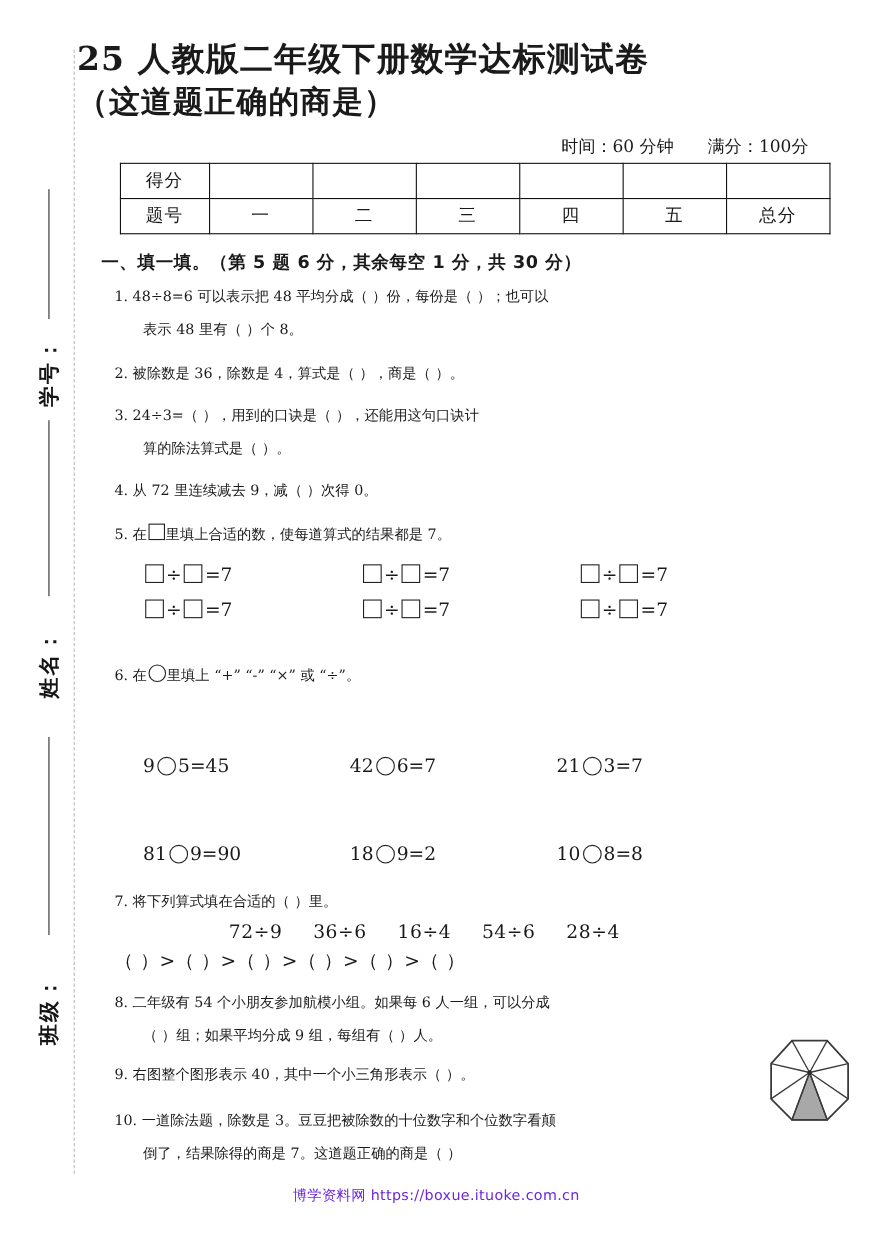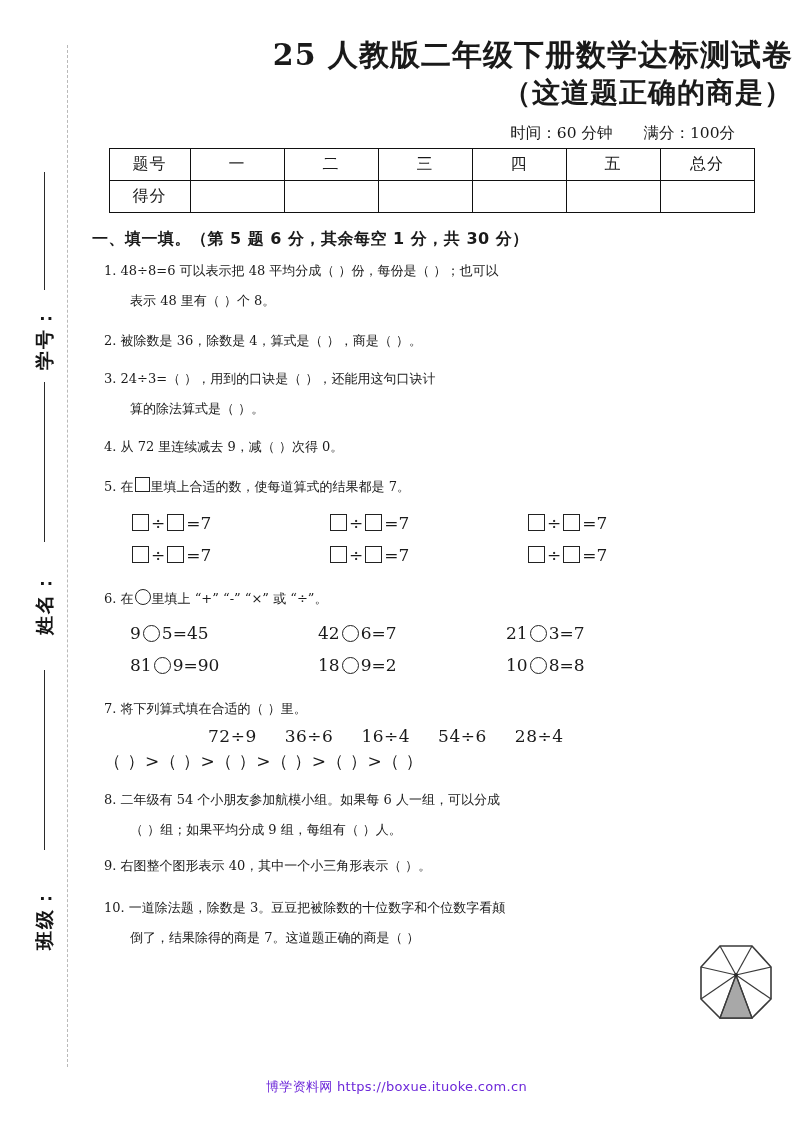--- a/index.html
+++ b/index.html
@@ -55,21 +55,21 @@
   #sheet {
     position: absolute;
     left: 70px;
     top: 0;
     width: 723px;
     height: 1122px;
   }
 
   .title-wrap {
     margin-top: 36px;
-    text-align: right;
+    text-align: left;
   }
   .title-1 {
     font-size: 30px;
     font-weight: bold;
     letter-spacing: 1px;
     font-family: "DejaVu Serif", "Liberation Serif", serif;
     line-height: 1.25;
   }
   .title-2 {
     font-size: 28px;
@@ -120,21 +120,21 @@
   .q-line.indent { padding-left: 26px; }
 
   
   .expr-row {
     display: flex;
     margin: 2px 0 2px 60px;
     font-size: 17px;
     line-height: 30px;
   }
   .expr-row > div { width: 198px; }
-  .expr-row.tight > div { width: 188px; }
+  .expr-row.tight > div { width: 188px; margin-top: 48px; }
 
   .bx {
     display: inline-block;
     width: 15px; height: 15px;
     border: 1.3px solid #222;
     vertical-align: -2px;
     margin: 0 2px;
   }
   .bx-inline {
     display: inline-block;
@@ -216,37 +216,37 @@
   </div>
 
   <div class="meta-line">
     <span>时间：60 分钟</span>
     <span>满分：100分</span>
   </div>
 
   <table class="score">
     <tbody>
         <tr>
+      <td class="hdr">得分</td>
+      <td></td>
+      <td></td>
+      <td></td>
+      <td></td>
+      <td></td>
+      <td></td>
+    </tr>
+    <tr>
       <td class="hdr">题号</td>
       <td>一</td>
       <td>二</td>
       <td>三</td>
       <td>四</td>
       <td>五</td>
       <td>总分</td>
     </tr>
-    <tr>
-      <td class="hdr">得分</td>
-      <td></td>
-      <td></td>
-      <td></td>
-      <td></td>
-      <td></td>
-      <td></td>
-    </tr>
   </tbody>
     </table>
 
   <div class="section-head">一、填一填。（第 5 题 6 分，其余每空 1 分，共 30 分）</div>
 
   <div class="q">
     <span class="q-line">1. 48÷8=6 可以表示把 48 平均分成（      ）份，每份是（      ）；也可以</span>
     <span class="q-line indent">表示 48 里有（      ）个 8。</span>
   </div>
 
@@ -272,21 +272,21 @@
     <div><span class="bx"></span><span>÷</span><span class="bx"></span><span>=7</span></div>
     <div><span class="bx"></span><span>÷</span><span class="bx"></span><span>=7</span></div>
     <div><span class="bx"></span><span>÷</span><span class="bx"></span><span>=7</span></div>
   </div>
   <div class="expr-row">
     <div><span class="bx"></span><span>÷</span><span class="bx"></span><span>=7</span></div>
     <div><span class="bx"></span><span>÷</span><span class="bx"></span><span>=7</span></div>
     <div><span class="bx"></span><span>÷</span><span class="bx"></span><span>=7</span></div>
   </div>
 
-  <div class="q" style="margin-top:14px;">
+  <div class="q" style="margin-top:30px;">
     <span class="q-line">
       <span>6. 在</span><span class="cir-inline"></span><span>里填上 “+”  “-”  “×” 或 “÷”。</span>
     </span>
   </div>
   <div class="expr-row tight" style="margin-top:4px;">
     <div><span>9</span><span class="cir"></span><span>5=45</span></div>
     <div><span>42</span><span class="cir"></span><span>6=7</span></div>
     <div><span>21</span><span class="cir"></span><span>3=7</span></div>
   </div>
   <div class="expr-row tight">

